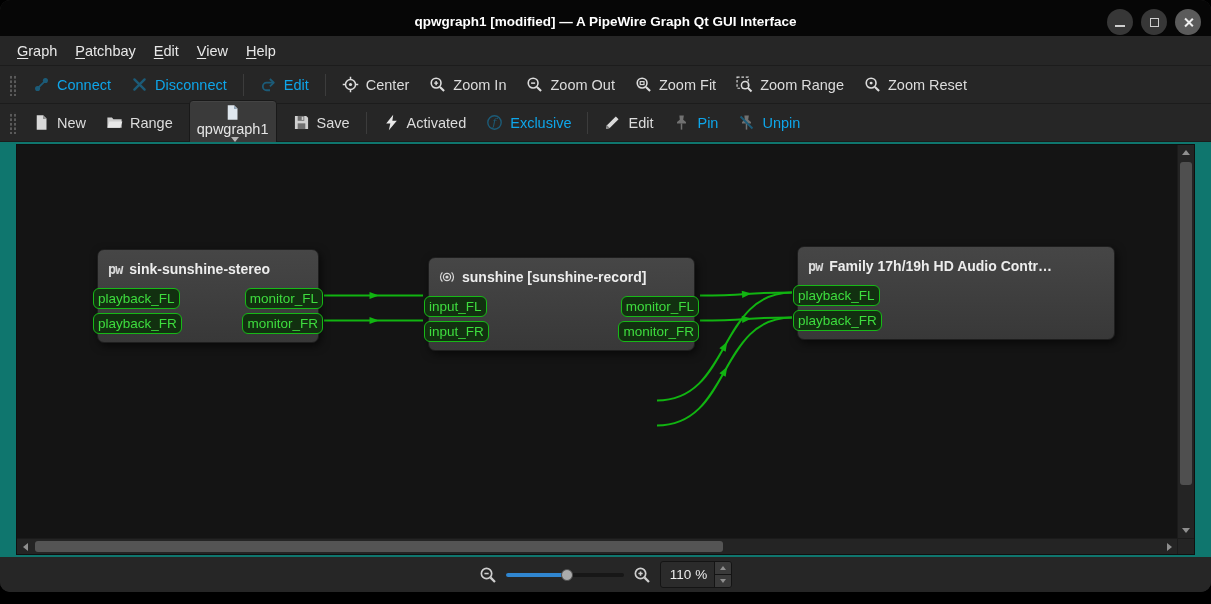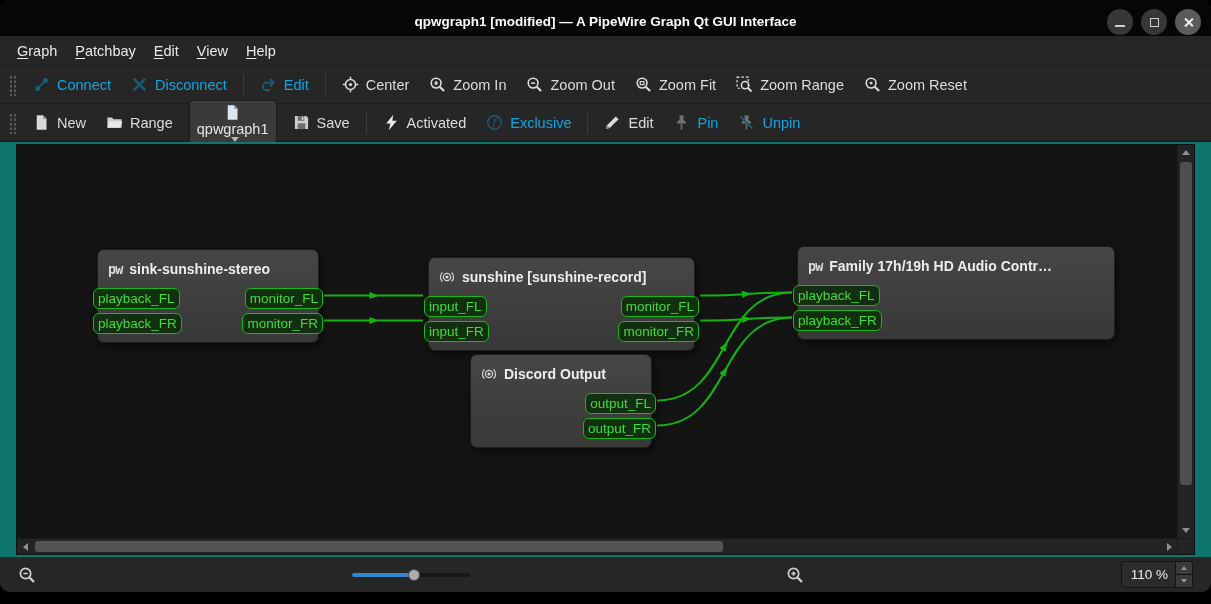--- a/index.html
+++ b/index.html
@@ -63,21 +63,21 @@
   .vthumb{position:absolute;left:2px;right:2px;top:2px;height:89%;background:#4f4f4f;border-radius:3px;}
   .hthumb{position:absolute;top:2px;bottom:2px;left:2px;width:61%;background:#545454;border-radius:3px;}
   .corner{background:#242424;border-left:1px solid #1b1b1b;border-top:1px solid #1b1b1b;}
   .arr{width:0;height:0;}
   .arr.up{border-left:4px solid transparent;border-right:4px solid transparent;border-bottom:5px solid #8f8f8f;}
   .arr.down{border-left:4px solid transparent;border-right:4px solid transparent;border-top:5px solid #8f8f8f;}
   .arr.left{border-top:4px solid transparent;border-bottom:4px solid transparent;border-right:5px solid #8f8f8f;}
   .arr.right{border-top:4px solid transparent;border-bottom:4px solid transparent;border-left:5px solid #8f8f8f;}
 
   
-  .statusbar{height:35px;background:#262626;display:flex;align-items:center;justify-content:space-between;gap:9px;padding:0 18px;flex:none;}
+  .statusbar{height:35px;background:#262626;display:flex;align-items:center;justify-content:center;gap:9px;padding:0 18px;flex:none;}
   .sb-icon{display:flex;}
   .sb-icon svg{width:18px;height:18px;display:block;color:#cfcfcf;}
   .slider{width:118px;height:17px;position:relative;}
   .slider-track{position:absolute;left:0;right:0;top:7px;height:4px;background:#171717;border-radius:2px;}
   .slider-fill{position:absolute;left:0;top:7px;height:4px;width:52%;border-radius:2px;}
   .slider-handle{position:absolute;top:2.5px;left:calc(52% - 6px);width:12px;height:12px;border-radius:50%;background:#ababab;border:1px solid #4d4d4d;box-sizing:border-box;}
   .spinbox{display:flex;align-items:stretch;height:25px;background:#2b2b2b;border:1px solid #141414;border-radius:3px;overflow:hidden;}
   .spin-value{display:flex;align-items:center;padding:0 7px 0 9px;font-size:13.5px;color:#ececec;}
   .spin-arrows{width:16px;display:flex;flex-direction:column;border-left:1px solid #141414;}
   .spin-btn{flex:1;display:flex;align-items:center;justify-content:center;background:#3a3a3a;}
@@ -359,42 +359,20 @@
               <div class="port-row">
                 <span class="port in">playback_FL</span>
                 <span class="port-spacer"></span>
               </div>
               <div class="port-row">
                 <span class="port in">playback_FR</span>
                 <span class="port-spacer"></span>
               </div>
             </div>
           </div>
-          <div class="node" style="left: 453px; top: 209px; width: 182px;">
-            <div class="node-header">
-              <span class="node-icon">
-                <svg viewBox="0 0 16 16" fill="none" stroke="currentColor">
-                  <circle cx="8" cy="8" r="1.6" fill="currentColor" stroke="none"></circle>
-                  <circle cx="8" cy="8" r="3.6" stroke-width="1.2"></circle>
-                  <path d="M3.4 3.4a6.5 6.5 0 0 0 0 9.2M12.6 3.4a6.5 6.5 0 0 1 0 9.2" stroke-width="1.2"></path>
-                </svg>
-              </span>
-              <span>Discord Output</span>
-            </div>
-            <div class="node-ports">
-              <div class="port-row">
-                <span class="port-spacer"></span>
-                <span class="port out">output_FL</span>
-              </div>
-              <div class="port-row">
-                <span class="port-spacer"></span>
-                <span class="port out">output_FR</span>
-              </div>
-            </div>
-          </div>
         </div>
       <div class="vscroll">
         <div class="scroll-btn">
             <span class="arr up"></span>
           </div>
         <div class="scroll-track">
             <div class="vthumb"></div>
           </div>
         <div class="scroll-btn">
             <span class="arr down"></span>

